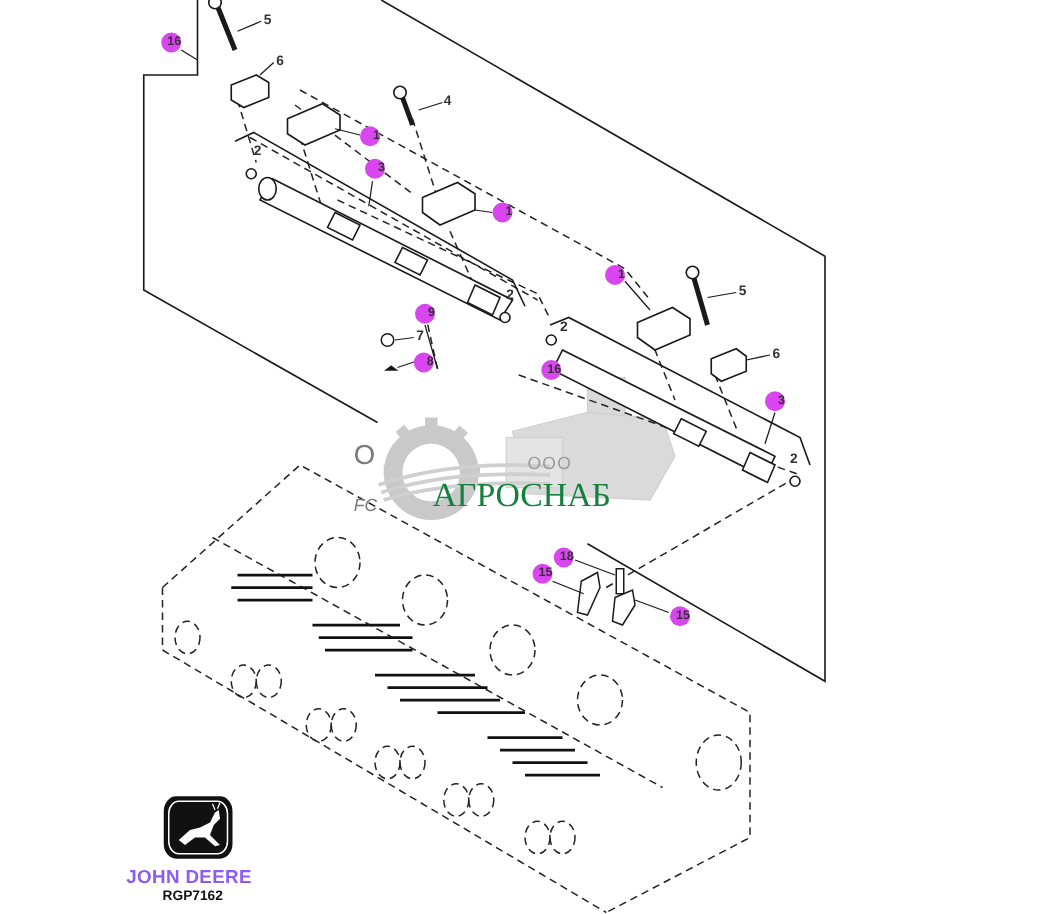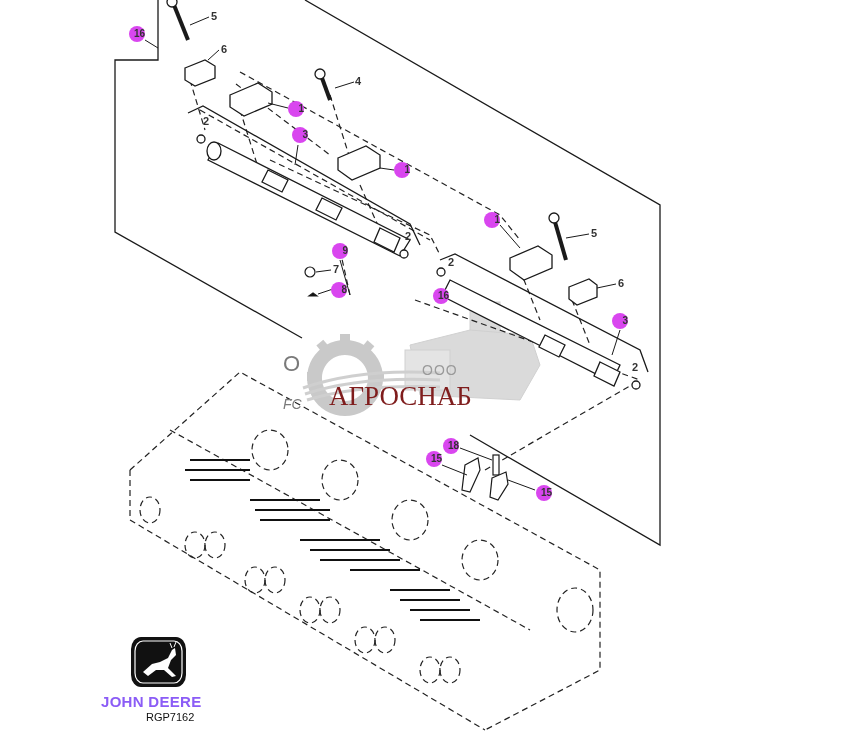--- a/index.html
+++ b/index.html
@@ -1,23 +1,23 @@
 <!DOCTYPE html>
 <html><head>
 <meta charset="utf-8">
 <style>
   html, body { margin: 0; padding: 0; background: #ffffff; }
   body { width: 841px; height: 731px; position: relative; overflow: hidden; font-family: "Liberation Sans", sans-serif; }
   #diagram { position: absolute; left: 0; top: 0; width: 841px; height: 731px; }
   .callout { position: absolute; font-family: "Liberation Sans", sans-serif; font-size: 11px; font-weight: bold; color: #333; line-height: 1; }
   .callout.circled { width: 16px; height: 16px; border-radius: 50%; background: #d946ef; text-align: right; line-height: 16px; font-size: 10px; }
   .logo-brand { position: absolute; left: 101px; top: 693px; font-family: "Liberation Sans", sans-serif; font-size: 15px; font-weight: bold; color: #8b5cf6; letter-spacing: 0.3px; }
-  .logo-code { position: absolute; left: 130px; top: 711px; font-family: "Liberation Sans", sans-serif; font-size: 11px; font-weight: normal; color: #111; margin-left: 16px; }
+  .logo-code { position: absolute; left: 130px; top: 711px; font-family: "Liberation Sans", sans-serif; font-size: 11px; font-weight: bold; color: #111; }
   .wm-ooo { position: absolute; left: 410px; top: 362px; font-family: "Liberation Sans", sans-serif; font-size: 14px; color: #9a9a9a; letter-spacing: 1px; margin-left: 12px; }
-  .wm-name { position: absolute; left: 329px; top: 381px; font-family: "Liberation Serif", serif; font-size: 27px; color: #7f1d1d; letter-spacing: 0px; }
+  .wm-name { position: absolute; left: 346px; top: 381px; font-family: "Liberation Serif", serif; font-size: 27px; color: #15803d; letter-spacing: 0px; }
   .wm-frag { position: absolute; font-family: "Liberation Sans", sans-serif; color: #7a7a7a; }
 </style>
 </head>
 <body>
 
 <svg id="diagram" viewBox="0 0 841 731" xmlns="http://www.w3.org/2000/svg">
 
   <g fill="none" stroke="#1a1a1a" stroke-width="1.3">
     <polyline points="158,0 158,60 115,60 115,232 302,338"></polyline>
     <polyline points="305,0 660,205 660,545 470,435"></polyline>

